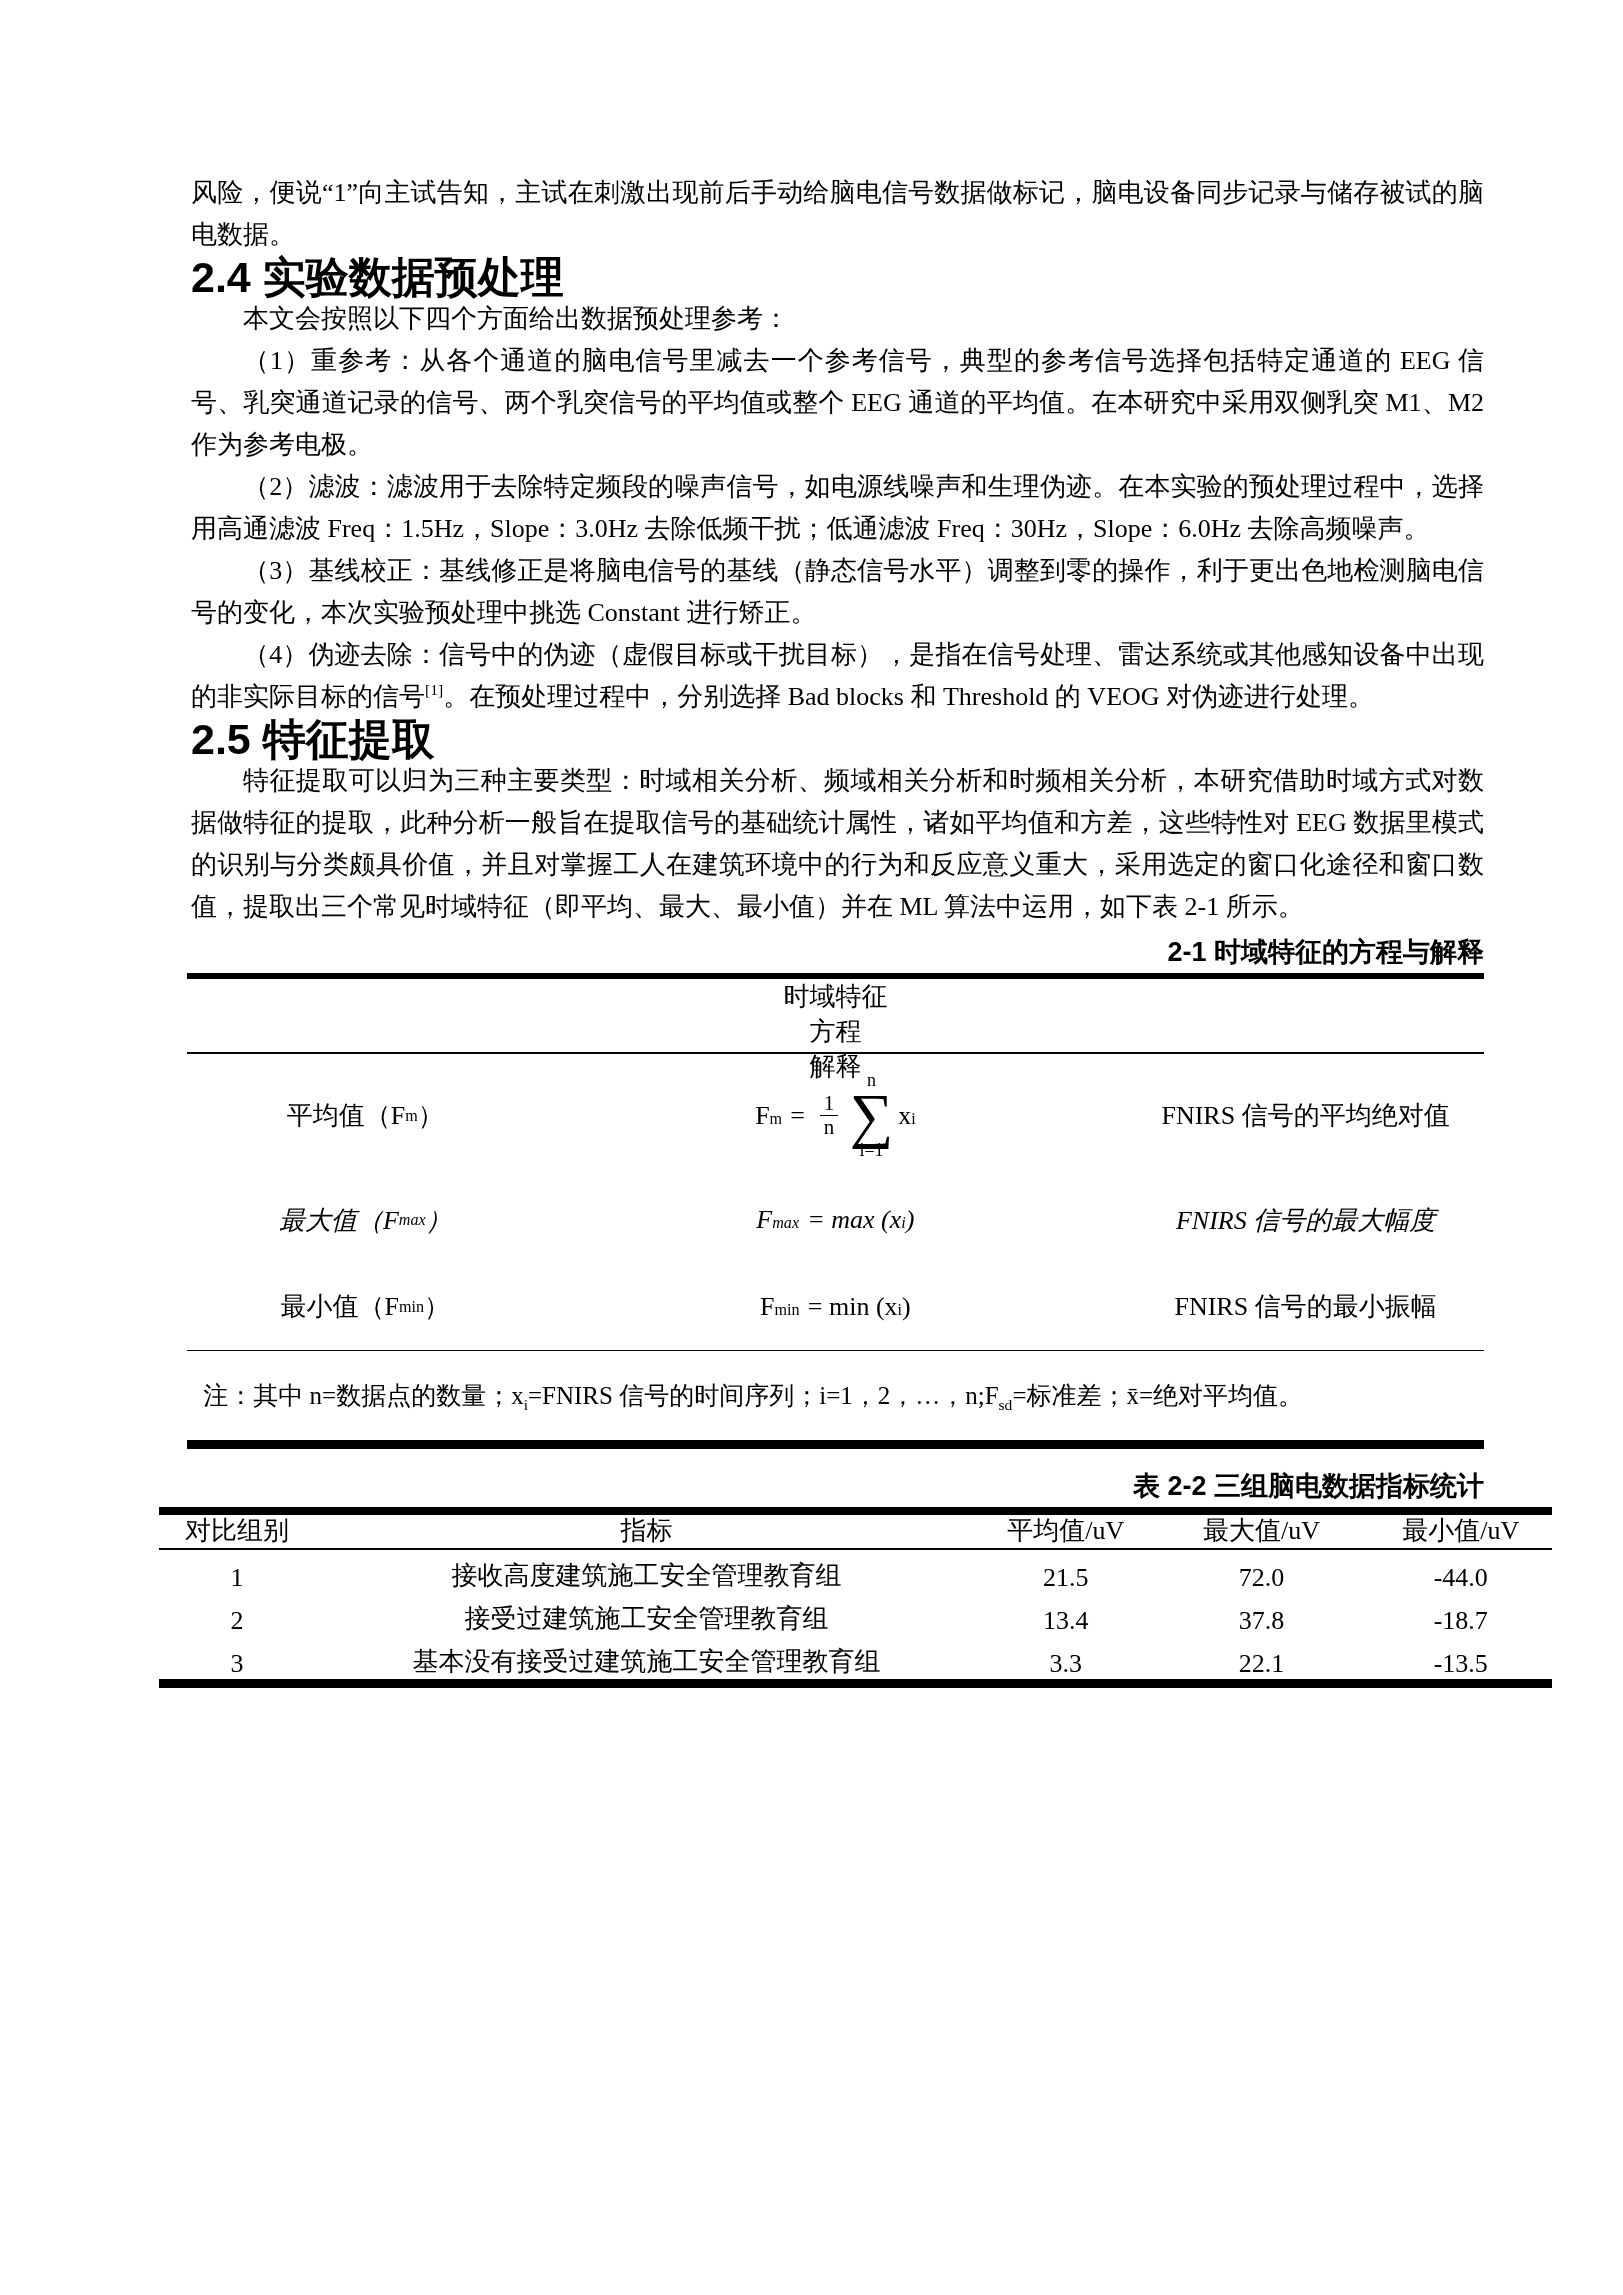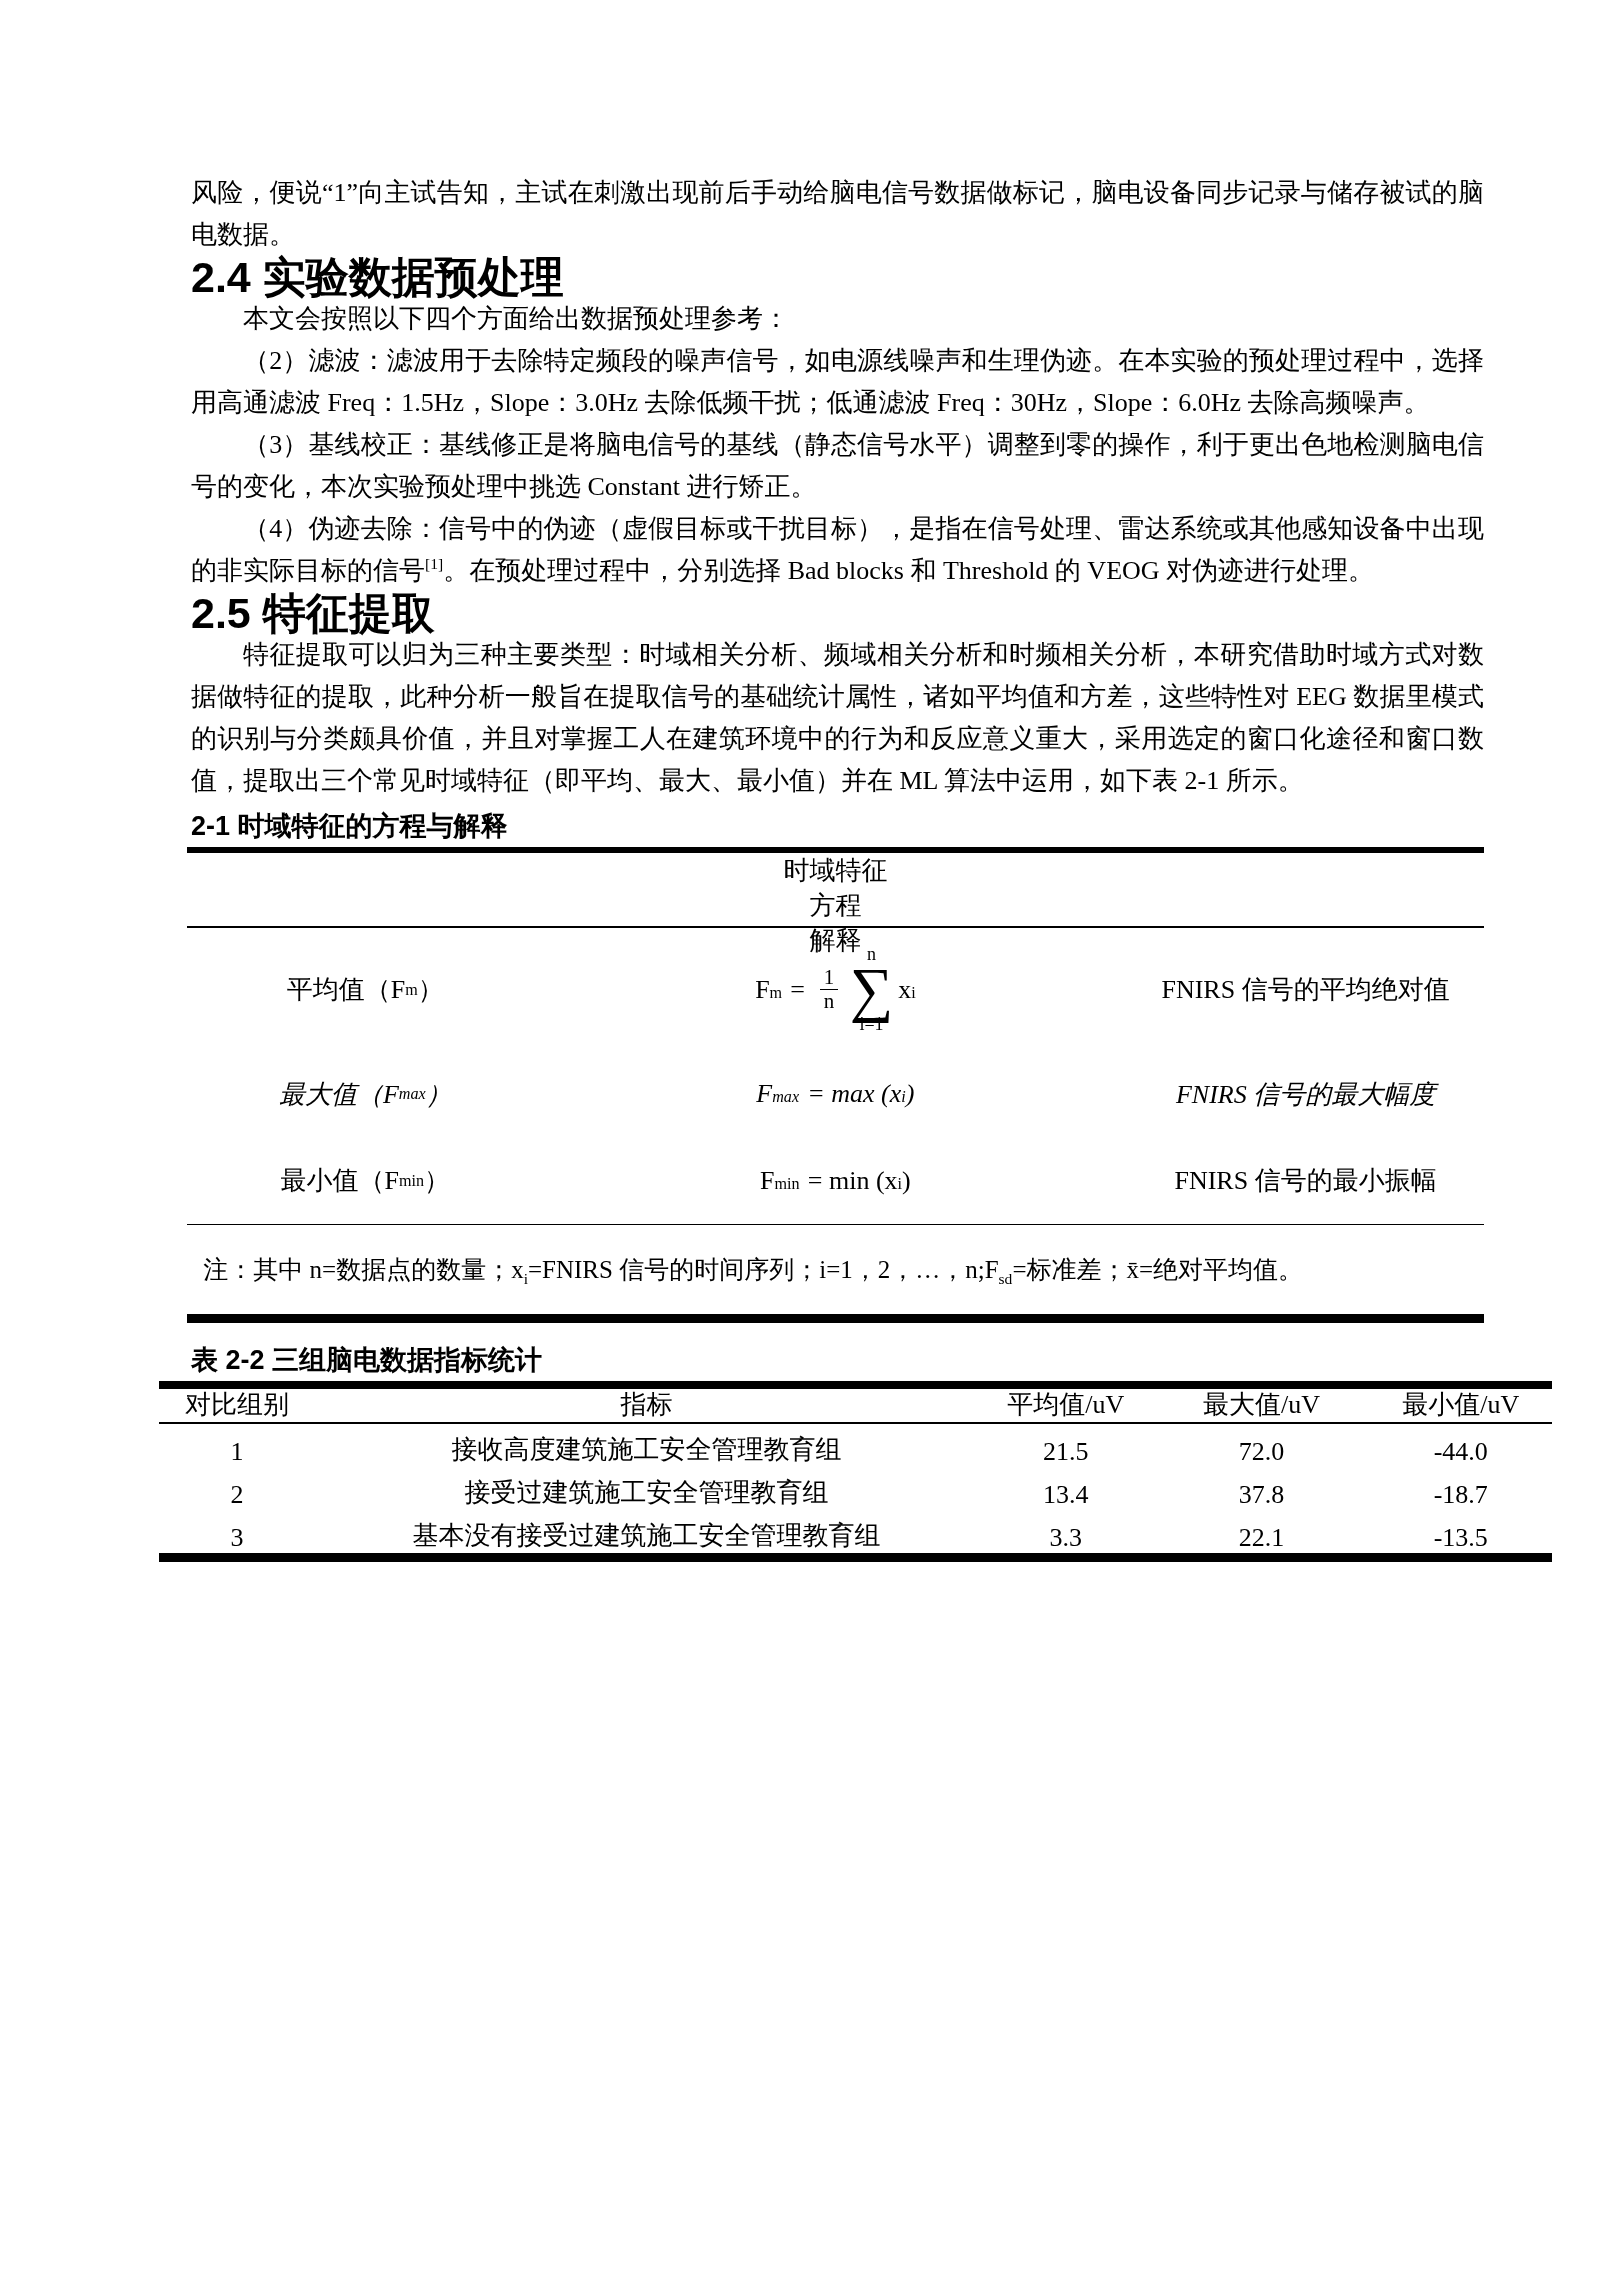--- a/index.html
+++ b/index.html
@@ -40,21 +40,21 @@
   .p25{margin-top:26px;}
   sup.ref{font-size:0.6em;line-height:0;}
   sub{font-size:0.62em;line-height:0;}
 
   .caption{
     margin-top:3.3px;
     font-family:"Liberation Sans","DejaVu Sans",sans-serif;
     font-weight:bold;
     font-size:27px;
     line-height:42px;
-    text-align:left;
+    text-align:right;
   }
   .caption2{margin-top:16px;}
 
   
   .t1{
     width:1297px;
     margin-left:-4.1px;
     border-top:6.5px solid #000;
     border-bottom:9.8px solid #000;
     font-size:26px;
@@ -103,20 +103,21 @@
 <body>
 
 <div class="page">
   <div class="content">
 
     <p class="body">风险，便说“1”向主试告知，主试在刺激出现前后手动给脑电信号数据做标记，脑电设备同步记录与储存被试的脑电数据。</p>
 
     <h2 class="h h24">2.4 实验数据预处理</h2>
 
     <p class="body indent lead">本文会按照以下四个方面给出数据预处理参考：</p>
+    <p class="body indent it1">（1）重参考：从各个通道的脑电信号里减去一个参考信号，典型的参考信号选择包括特定通道的 EEG 信号、乳突通道记录的信号、两个乳突信号的平均值或整个 EEG 通道的平均值。在本研究中采用双侧乳突 M1、M2 作为参考电极。</p>
     <p class="body indent it2">（2）滤波：滤波用于去除特定频段的噪声信号，如电源线噪声和生理伪迹。在本实验的预处理过程中，选择用高通滤波 Freq：1.5Hz，Slope：3.0Hz 去除低频干扰；低通滤波 Freq：30Hz，Slope：6.0Hz 去除高频噪声。</p>
     <p class="body indent it3">（3）基线校正：基线修正是将脑电信号的基线（静态信号水平）调整到零的操作，利于更出色地检测脑电信号的变化，本次实验预处理中挑选 Constant 进行矫正。</p>
     <p class="body indent it4"><span>（4）伪迹去除：信号中的伪迹（虚假目标或干扰目标），是指在信号处理、雷达系统或其他感知设备中出现的非实际目标的信号</span><sup class="ref">[1]</sup><span>。在预处理过程中，分别选择 Bad blocks 和 Threshold 的 VEOG 对伪迹进行处理。</span></p>
 
     <h2 class="h h25">2.5 特征提取</h2>
 
     <p class="body indent p25">特征提取可以归为三种主要类型：时域相关分析、频域相关分析和时频相关分析，本研究借助时域方式对数据做特征的提取，此种分析一般旨在提取信号的基础统计属性，诸如平均值和方差，这些特性对 EEG 数据里模式的识别与分类颇具价值，并且对掌握工人在建筑环境中的行为和反应意义重大，采用选定的窗口化途径和窗口数值，提取出三个常见时域特征（即平均、最大、最小值）并在 ML 算法中运用，如下表 2-1 所示。</p>
 
     <div class="caption">2-1 时域特征的方程与解释</div>
 

